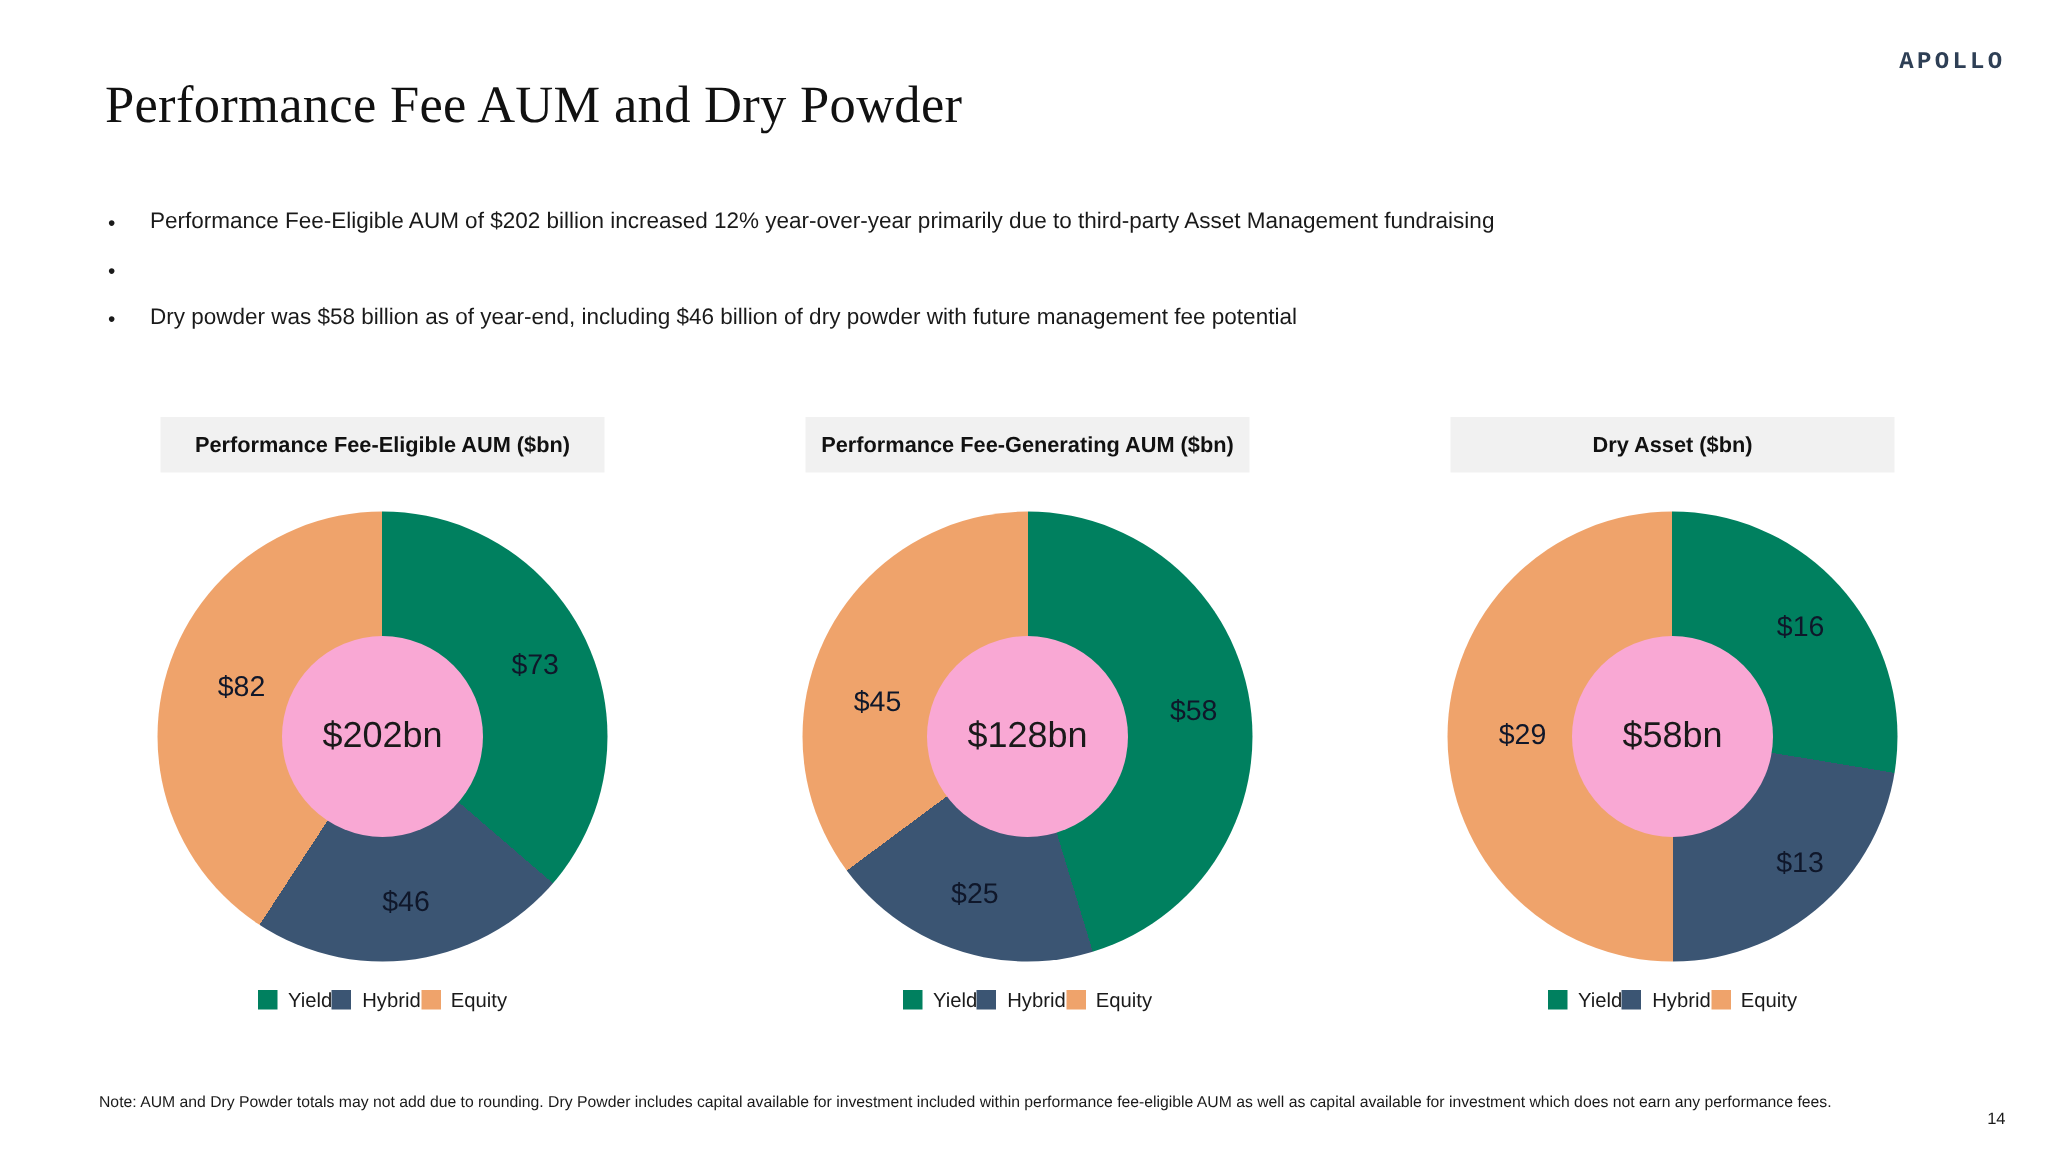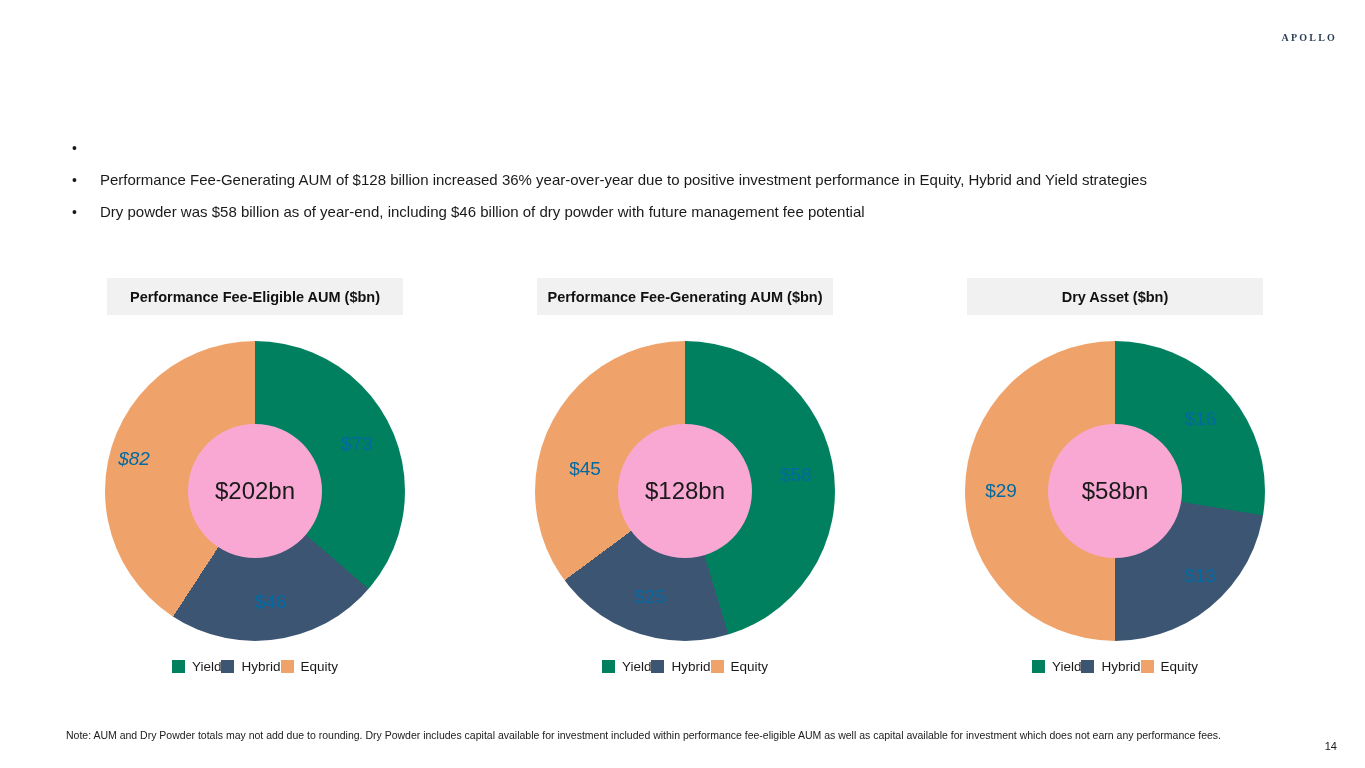--- a/index.html
+++ b/index.html
@@ -17,22 +17,22 @@
   }
   .slide {
     position: relative;
     width: 1365px;
     height: 768px;
   }
   .brand {
     position: absolute;
     top: 32px;
     right: 28px;
-    font-family: Liberation Serif, serif;
-    font-size: 10px;
+    font-family: Liberation Mono, monospace;
+    font-size: 16px;
     letter-spacing: 2.2px;
     color: #2e3f55;
     font-weight: 700;
   }
   .title {
     position: absolute;
     top: 50px;
     left: 70px;
     font-family: "Liberation Serif", serif;
     font-size: 35px;
@@ -113,21 +113,21 @@
     border-radius: 50%;
     display: flex;
     align-items: center;
     justify-content: center;
     font-size: 24px;
     color: #1a1a1a;
   }
   .slice-label {
     position: absolute;
     font-size: 19px;
-    color: #0369a1;
+    color: #0f172a;
     transform: translate(-50%, -50%);
     white-space: nowrap;
   }
   .legend {
     margin-top: 18px;
     display: flex;
     align-items: center;
   }
   .legend-item {
     display: flex;
@@ -159,45 +159,46 @@
     color: #1a1a1a;
   }
 </style>
 </head>
 <body>
 
 <div class="slide">
 
   <div class="brand">APOLLO</div>
 
+  <div class="title">Performance Fee AUM and Dry Powder</div>
 
   <div class="bullets">
     <div class="bullet">
       <span class="dot">•</span>
+      <span class="txt">Performance Fee-Eligible AUM of $202 billion increased 12% year-over-year primarily due to third-party Asset Management fundraising</span>
     </div>
     <div class="bullet">
       <span class="dot">•</span>
-      <span class="txt">Performance Fee-Generating AUM of $128 billion increased 36% year-over-year due to positive investment performance in Equity, Hybrid and Yield strategies</span>
     </div>
     <div class="bullet">
       <span class="dot">•</span>
       <span class="txt">Dry powder was $58 billion as of year-end, including $46 billion of dry powder with future management fee potential</span>
     </div>
   </div>
 
   <div class="charts">
 
     <div class="chart-block">
       <div class="chart-header">Performance Fee-Eligible AUM ($bn)</div>
       <div class="donut-wrap">
         <div class="donut" id="donut0" style="background: conic-gradient(rgb(0, 128, 95) 0deg, rgb(0, 128, 95) 130.746deg, rgb(59, 85, 115) 130.746deg, rgb(59, 85, 115) 213.134deg, rgb(239, 163, 107) 213.134deg, rgb(239, 163, 107) 360deg);"></div>
         <div class="donut-hole">$202bn</div>
         <div class="slice-label" id="c0l0" style="left: 251.8px; top: 103.3px;">$73</div>
         <div class="slice-label" id="c0l1" style="left: 165.7px; top: 260.9px;">$46</div>
-        <div class="slice-label" id="c0l2" style="left: 29px; top: 118.1px; font-style: italic;">$82</div>
+        <div class="slice-label" id="c0l2" style="left: 56px; top: 118.1px;">$82</div>
       </div>
       <div class="legend">
         <div class="legend-item">
           <span class="swatch" id="s0a" style="background: rgb(0, 128, 95);"></span>
           <span>Yield</span>
         </div>
         <div class="legend-item">
           <span class="swatch" id="s0b" style="background: rgb(59, 85, 115);"></span>
           <span>Hybrid</span>
         </div>
@@ -233,21 +234,21 @@
       </div>
     </div>
 
     <div class="chart-block">
       <div class="chart-header">Dry Asset ($bn)</div>
       <div class="donut-wrap">
         <div class="donut" id="donut2" style="background: conic-gradient(rgb(0, 128, 95) 0deg, rgb(0, 128, 95) 99.31deg, rgb(59, 85, 115) 99.31deg, rgb(59, 85, 115) 180deg, rgb(239, 163, 107) 180deg, rgb(239, 163, 107) 360deg);"></div>
         <div class="donut-hole">$58bn</div>
         <div class="slice-label" id="c2l0" style="left: 235.4px; top: 77.5px;">$16</div>
         <div class="slice-label" id="c2l1" style="left: 235px; top: 235.4px;">$13</div>
-        <div class="slice-label" id="c2l2" style="left: 36px; top: 150px;">$29</div>
+        <div class="slice-label" id="c2l2" style="left: 50px; top: 150px;">$29</div>
       </div>
       <div class="legend">
         <div class="legend-item">
           <span class="swatch" id="s2a" style="background: rgb(0, 128, 95);"></span>
           <span>Yield</span>
         </div>
         <div class="legend-item">
           <span class="swatch" id="s2b" style="background: rgb(59, 85, 115);"></span>
           <span>Hybrid</span>
         </div>

